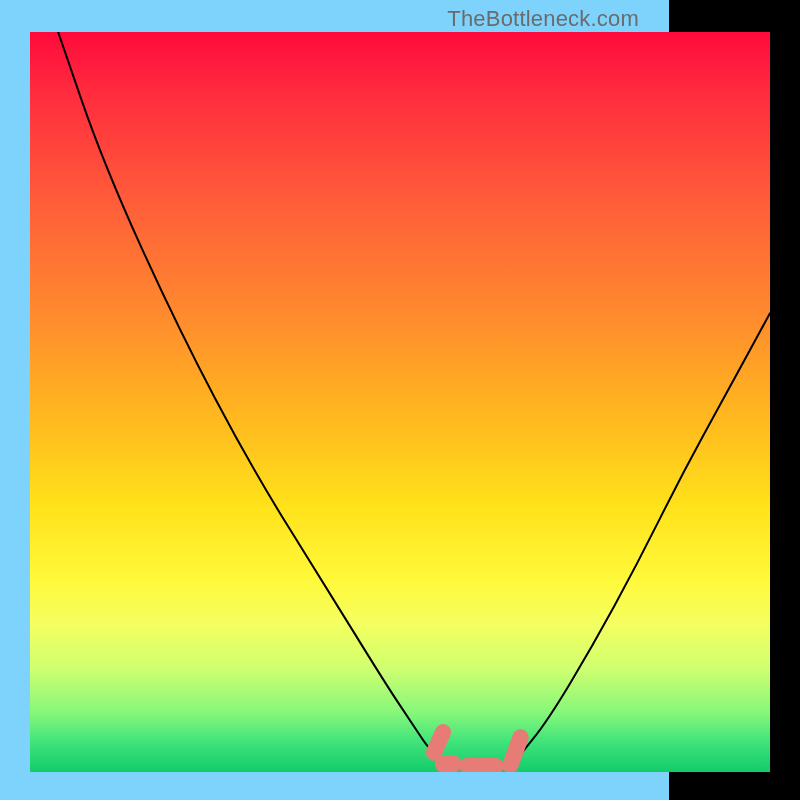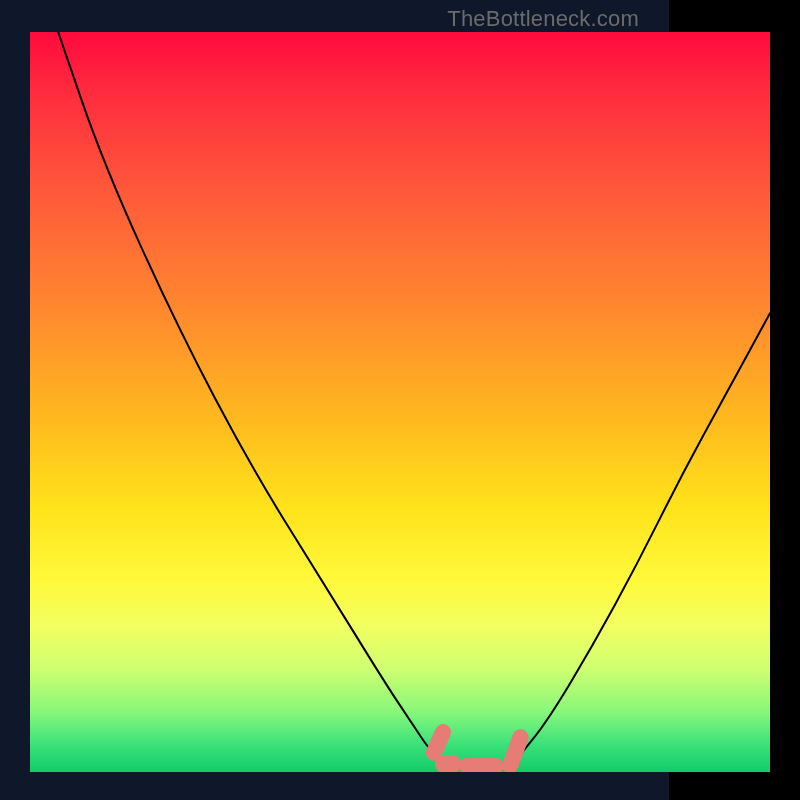--- a/index.html
+++ b/index.html
@@ -10,21 +10,21 @@
     background: #000;
     overflow: hidden;
     font-family: Arial, Helvetica, sans-serif;
   }
   .frame {
     position: absolute;
     top: 0;
     left: 0;
     width: 669px;
     height: 800px;
-    background: #0f172a;
+    background: #7dd3fc;
   }
   .plot {
     position: absolute;
     top: 32px;
     left: 30px;
     width: 740px;
     height: 740px;
     
     background: linear-gradient(
       to bottom,

